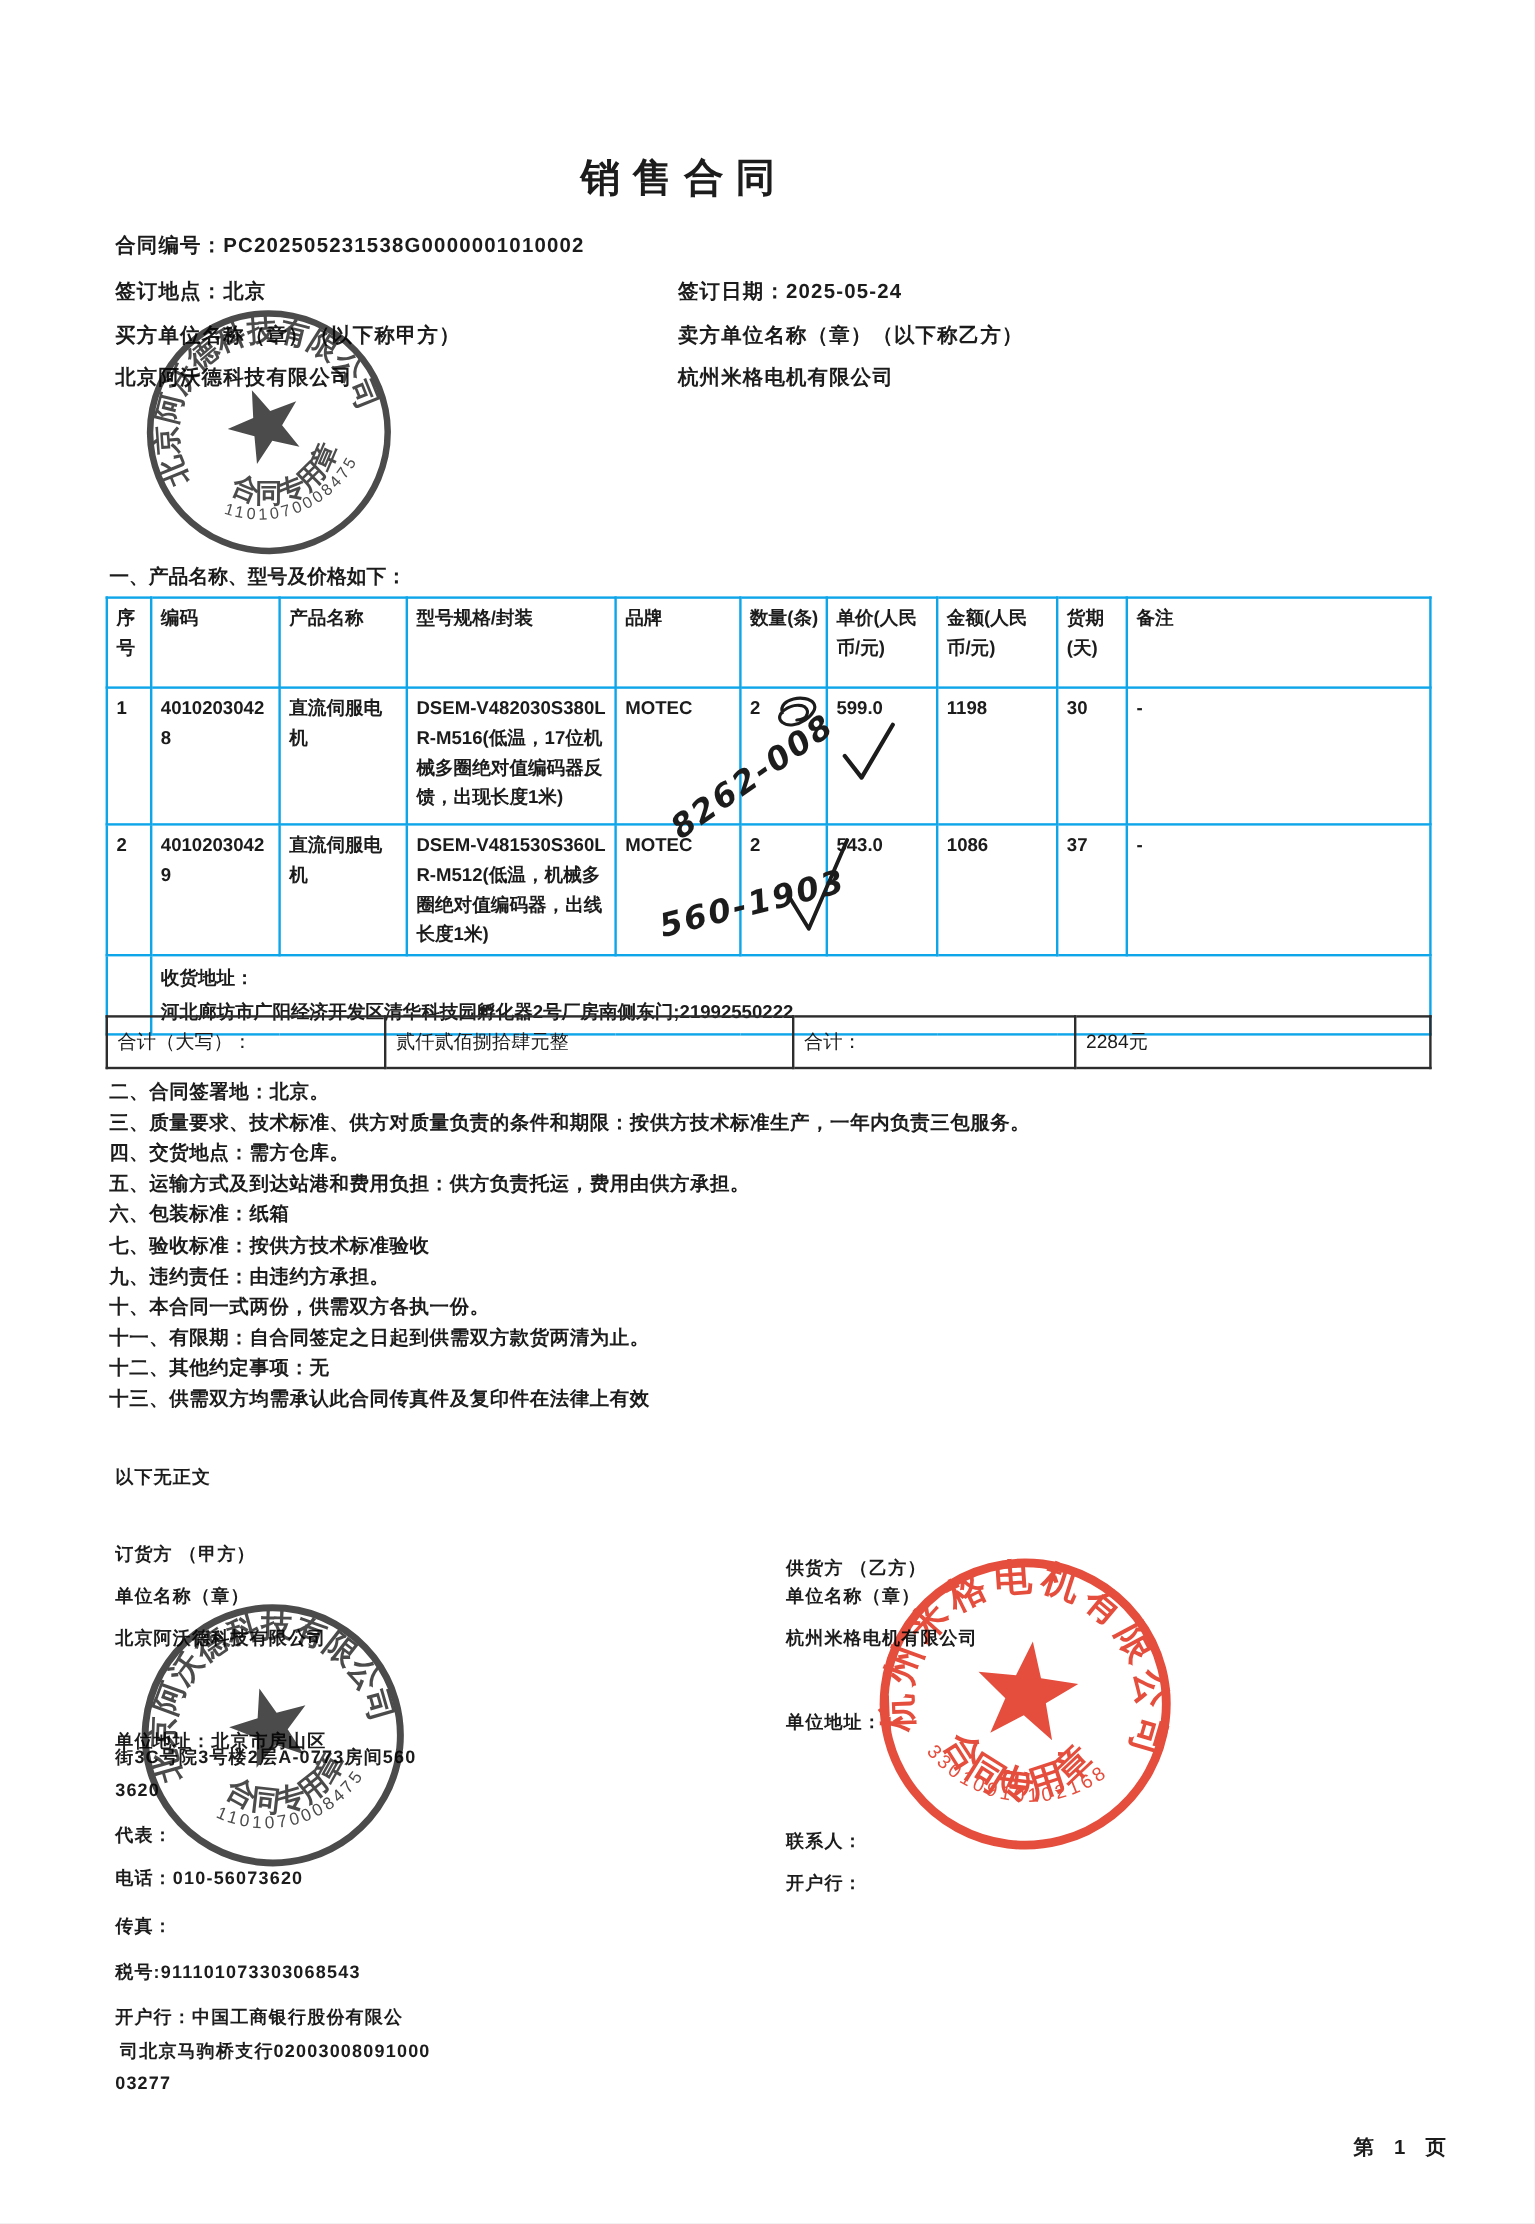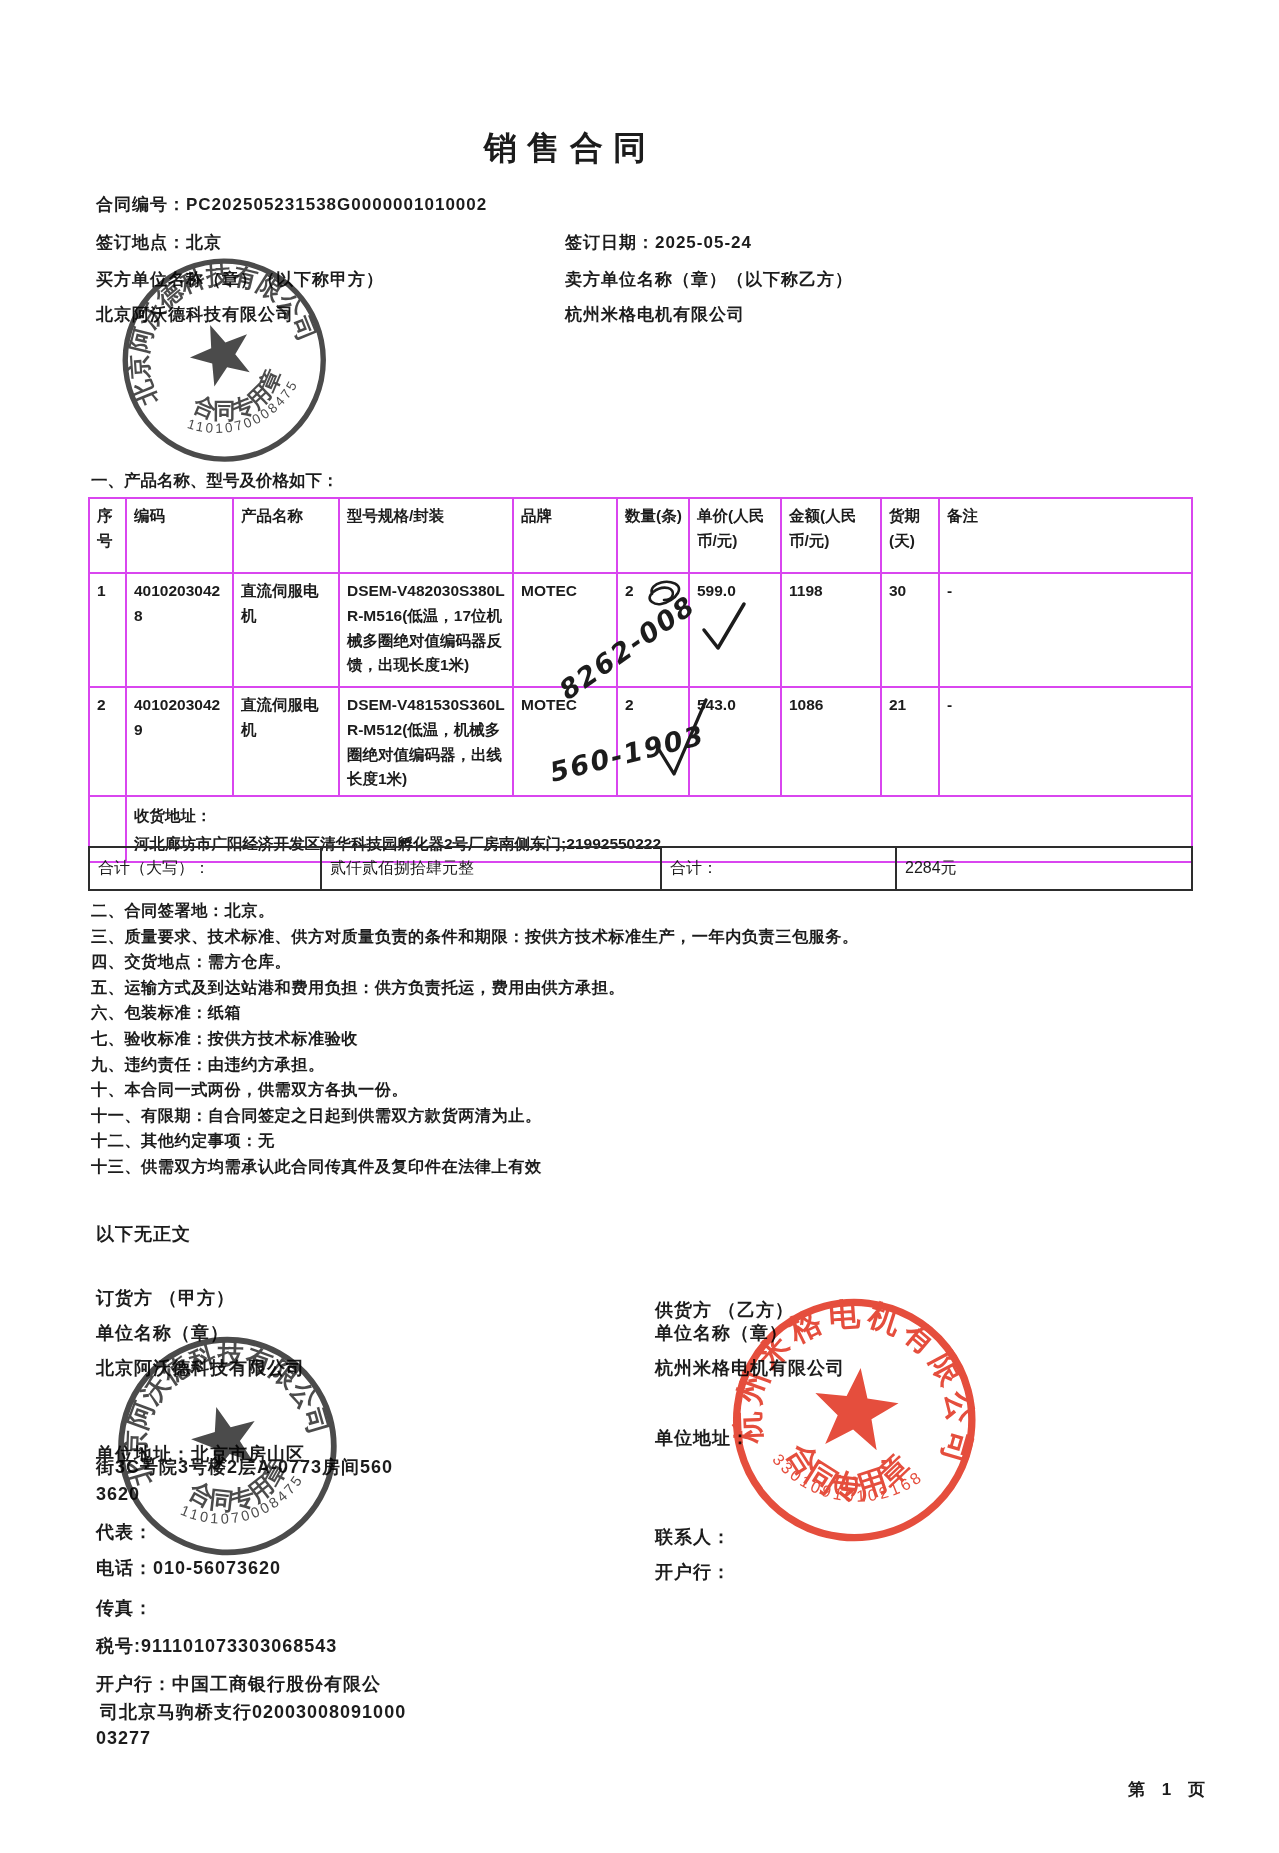--- a/index.html
+++ b/index.html
@@ -9,31 +9,31 @@
   }
   .abs{position:absolute;}
   .nw{white-space:nowrap;}
   .doc-title{top:126px;left:0;width:1140px;text-align:center;font-size:33px;font-weight:bold;letter-spacing:10px;}
   .fld{font-size:17px;font-weight:bold;letter-spacing:1px;}
   .val{font-weight:bold;}
   .company{font-size:17px;font-weight:bold;letter-spacing:1px;}
   .sec-title{font-size:16.5px;font-weight:bold;}
   table.items{border-collapse:collapse;table-layout:fixed;width:1103px;background:transparent;}
   table.items td,table.items th{
-    border:2px solid #d946ef;vertical-align:top;text-align:left;
+    border:2px solid #0ea5e9;vertical-align:top;text-align:left;
     padding:5px 6px 3px 7px;font-size:15.5px;line-height:1.6;font-weight:bold;
     word-break:break-all;overflow:hidden;
   }
   table.items th{font-weight:bold;}
   .addr-cell div{line-height:1.8;}
   table.totals{border-collapse:collapse;table-layout:fixed;width:1103px;}
   table.totals td{border:2.5px solid #2d2d2d;font-size:16px;font-weight:normal;padding:10px 8px;white-space:nowrap;overflow:hidden;}
   .terms{font-size:16.2px;font-weight:bold;line-height:25.6px;width:1100px;letter-spacing:.5px;}
   .terms div{white-space:nowrap;}
-  .blk{font-size:18px;font-weight:bold;letter-spacing:1px;}
+  .blk{font-size:15px;font-weight:bold;letter-spacing:1px;}
   .footer-page{font-size:17px;font-weight:bold;letter-spacing:6px;}
   
   .stamp{mix-blend-mode:multiply;}
   .stamp-black{color:#2b2b2b;opacity:.85;}
   .stamp-red{color:#e23a27;opacity:.9;}
   .st-co{font-weight:bold;}
   
   .hw{font-family:"DejaVu Sans",sans-serif;font-style:italic;font-weight:bold;color:#1c1c1c;font-size:27px;letter-spacing:2px;white-space:nowrap;}
 </style>
 </head>
@@ -100,21 +100,21 @@
     </tr>
     <tr style="height:94px;">
       <td>2</td>
       <td>40102030429</td>
       <td>直流伺服电机</td>
       <td>DSEM-V481530S360LR-M512(低温，机械多圈绝对值编码器，出线长度1米)</td>
       <td>MOTEC</td>
       <td>2</td>
       <td>543.0</td>
       <td>1086</td>
-      <td>21</td>
+      <td>37</td>
       <td>-</td>
     </tr>
     <tr style="height:66px;">
       <td></td>
       <td colspan="9" class="addr-cell">
         <div>收货地址：</div>
         <div>河北廊坊市广阳经济开发区清华科技园孵化器2号厂房南侧东门;21992550222</div>
       </td>
     </tr>
   </tbody>

